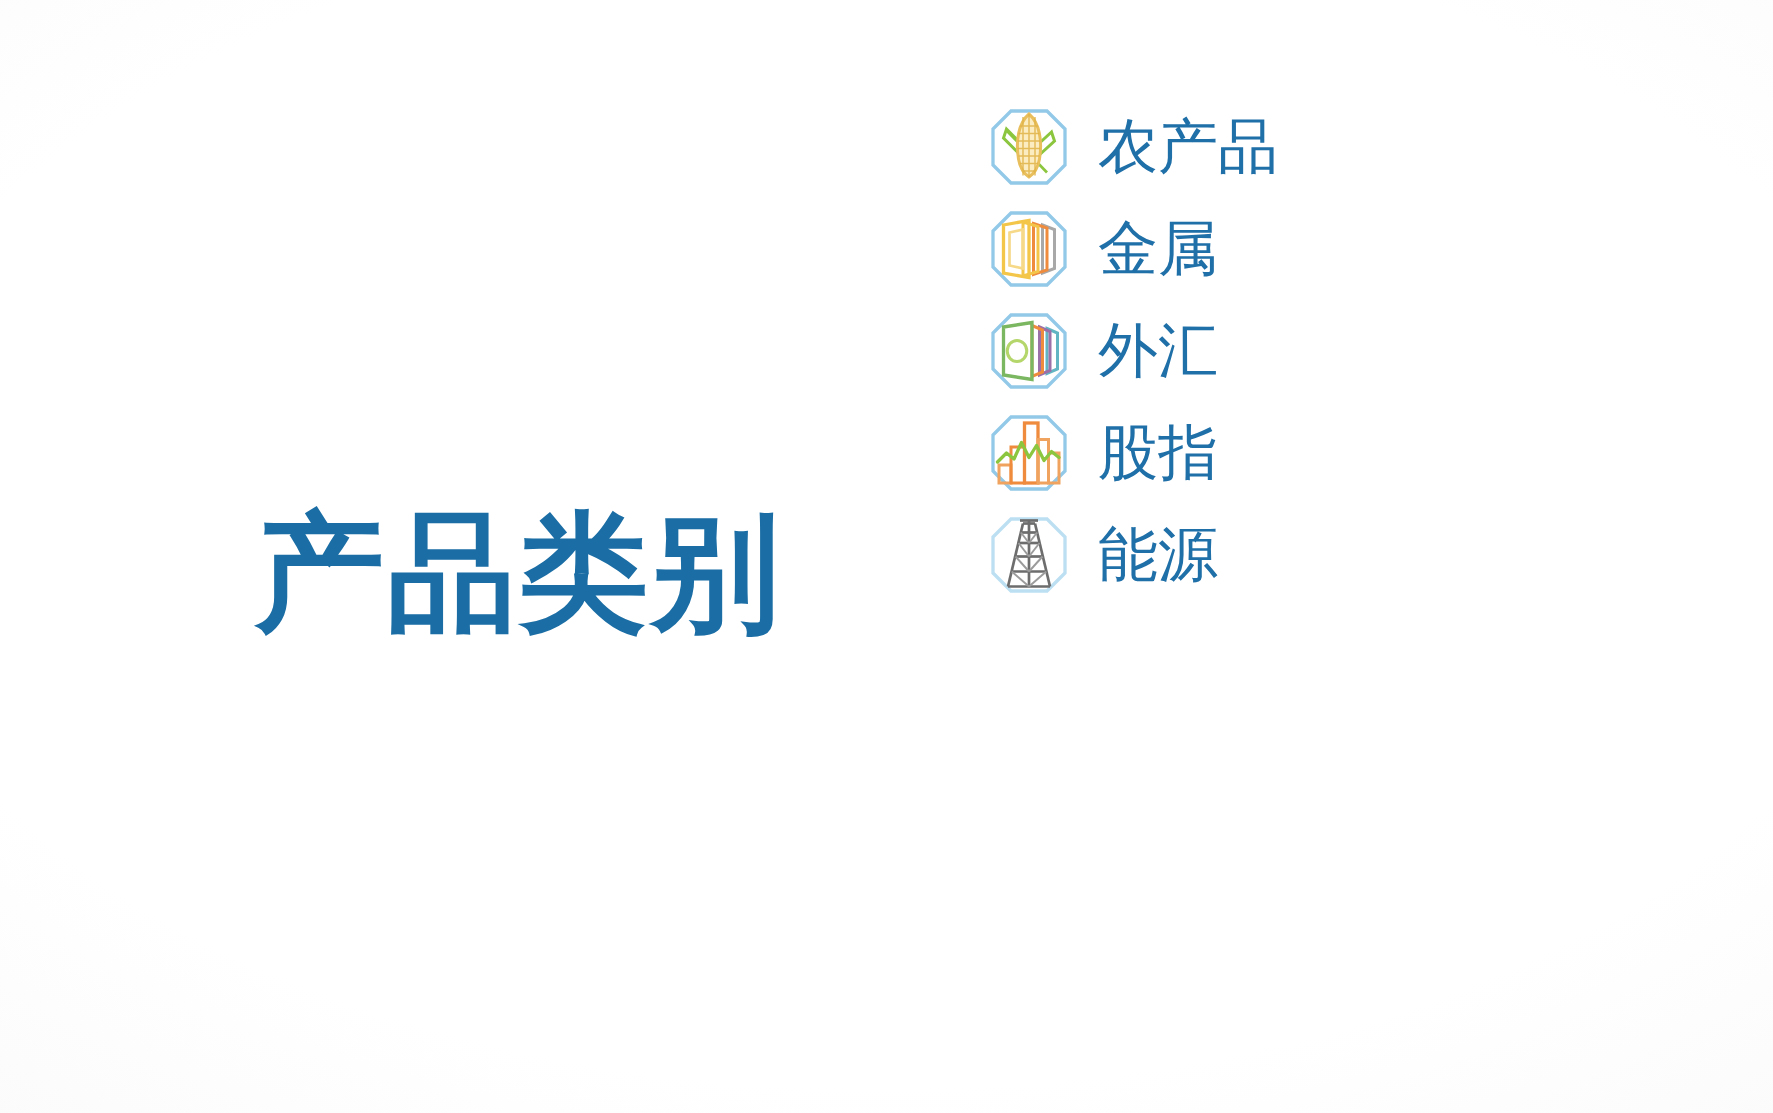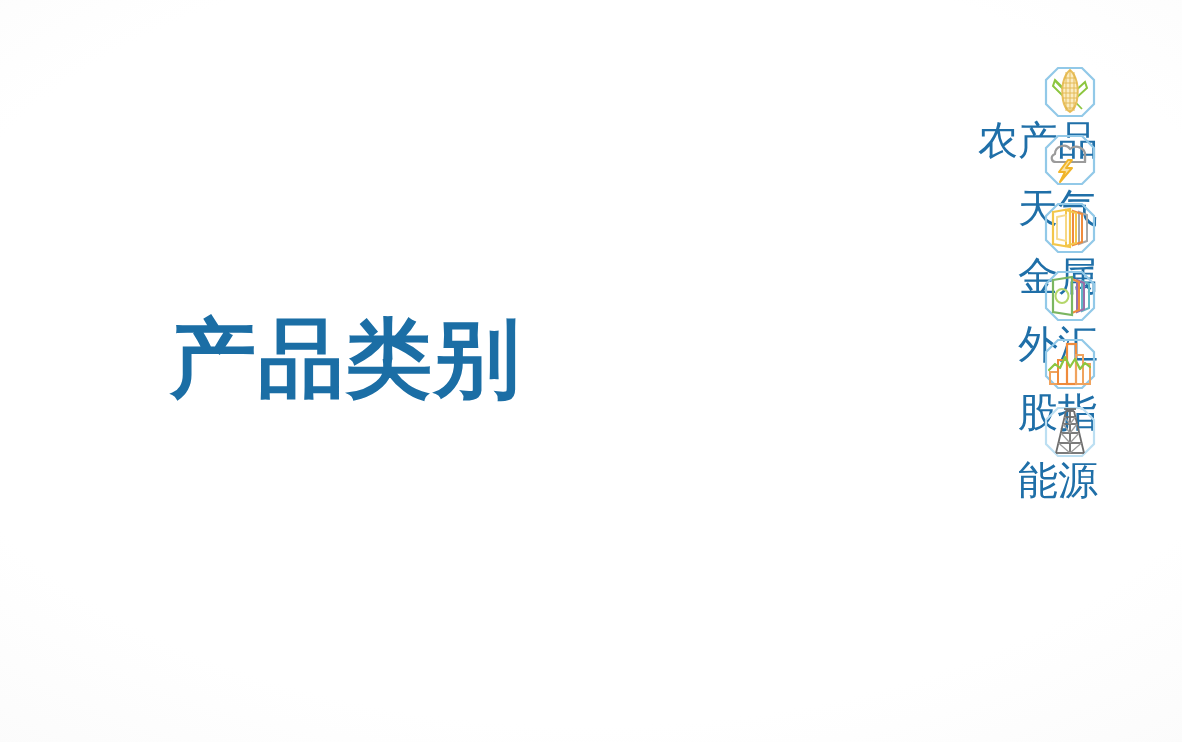--- a/index.html
+++ b/index.html
@@ -30,44 +30,43 @@
   }
 
   
   #title-block {
     position: absolute;
     left: 170px;
     top: 315px;
     width: 420px;
     height: 110px;
     display: flex;
-    align-items: flex-start;
+    align-items: flex-end;
   }
   #slide-title {
     font-size: 86px;
     line-height: 1.0;
     font-weight: bold;
     letter-spacing: 2px;
     color: #1b6ea5;
     white-space: nowrap;
     font-family: "DejaVu Sans", "Liberation Sans", sans-serif;
   }
 
   
   #category-list {
     position: absolute;
     left: 658px;
     top: 64px;
     width: 440px;
   }
   .cat-row {
     display: flex;
-    align-items: flex-end;
+    align-items: center;
     height: 68px;
-    flex-direction: column;
   }
   .cat-icon {
     width: 56px;
     height: 56px;
     flex: 0 0 56px;
     position: relative;
   }
   .cat-icon svg {
     display: block;
     width: 56px;
@@ -111,31 +110,20 @@
             <path d="M24 44 L32 44"></path>
             <path d="M24 8 L24 47"></path>
               <path d="M28 6 L28 48"></path>
               <path d="M32 8 L32 47"></path>
           </g>
         </svg>
       </span>
       <span class="cat-label">农产品</span>
     </div>
 
-    <div class="cat-row">
-      <span class="cat-icon">
-        <svg viewBox="0 0 56 56">
-          <polygon points="16,4 40,4 52,16 52,40 40,52 16,52 4,40 4,16" fill="none" stroke="#92c9e8" stroke-width="2.2"></polygon>
-          <path d="M14 30 C9 30 8 24 13 22 C13 14 24 11 28 17 C34 12 44 16 43 24 L43 30 Z" fill="none" stroke="#9b9b9b" stroke-width="2.2" stroke-linejoin="round"></path>
-          <path d="M43 24 L43 30 L14 30" fill="none" stroke="#9b9b9b" stroke-width="2.2"></path>
-          <path d="M26 28 L17 40 L23 40 L18 50 L30 36 L24 36 L30 28 Z" fill="#fae1a0" stroke="#f0b429" stroke-width="2" stroke-linejoin="round"></path>
-        </svg>
-      </span>
-      <span class="cat-label">天气</span>
-    </div>
 
 
     <div class="cat-row">
       <span class="cat-icon">
         <polygon></polygon>
         <svg viewBox="0 0 56 56">
           <polygon points="16,4 40,4 52,16 52,40 40,52 16,52 4,40 4,16" fill="none" stroke="#92c9e8" stroke-width="2.2"></polygon>
           <path d="M37 12 L45 15 L45 41 L37 44 Z" fill="none" stroke="#a8a8a8" stroke-width="2"></path>
           <path d="M31 11 L40 14 L40 42 L31 45 Z" fill="none" stroke="#ef8b3c" stroke-width="2"></path>
           <path d="M24 10 L34 13 L34 43 L24 46 Z" fill="none" stroke="#f3c64a" stroke-width="2"></path>

